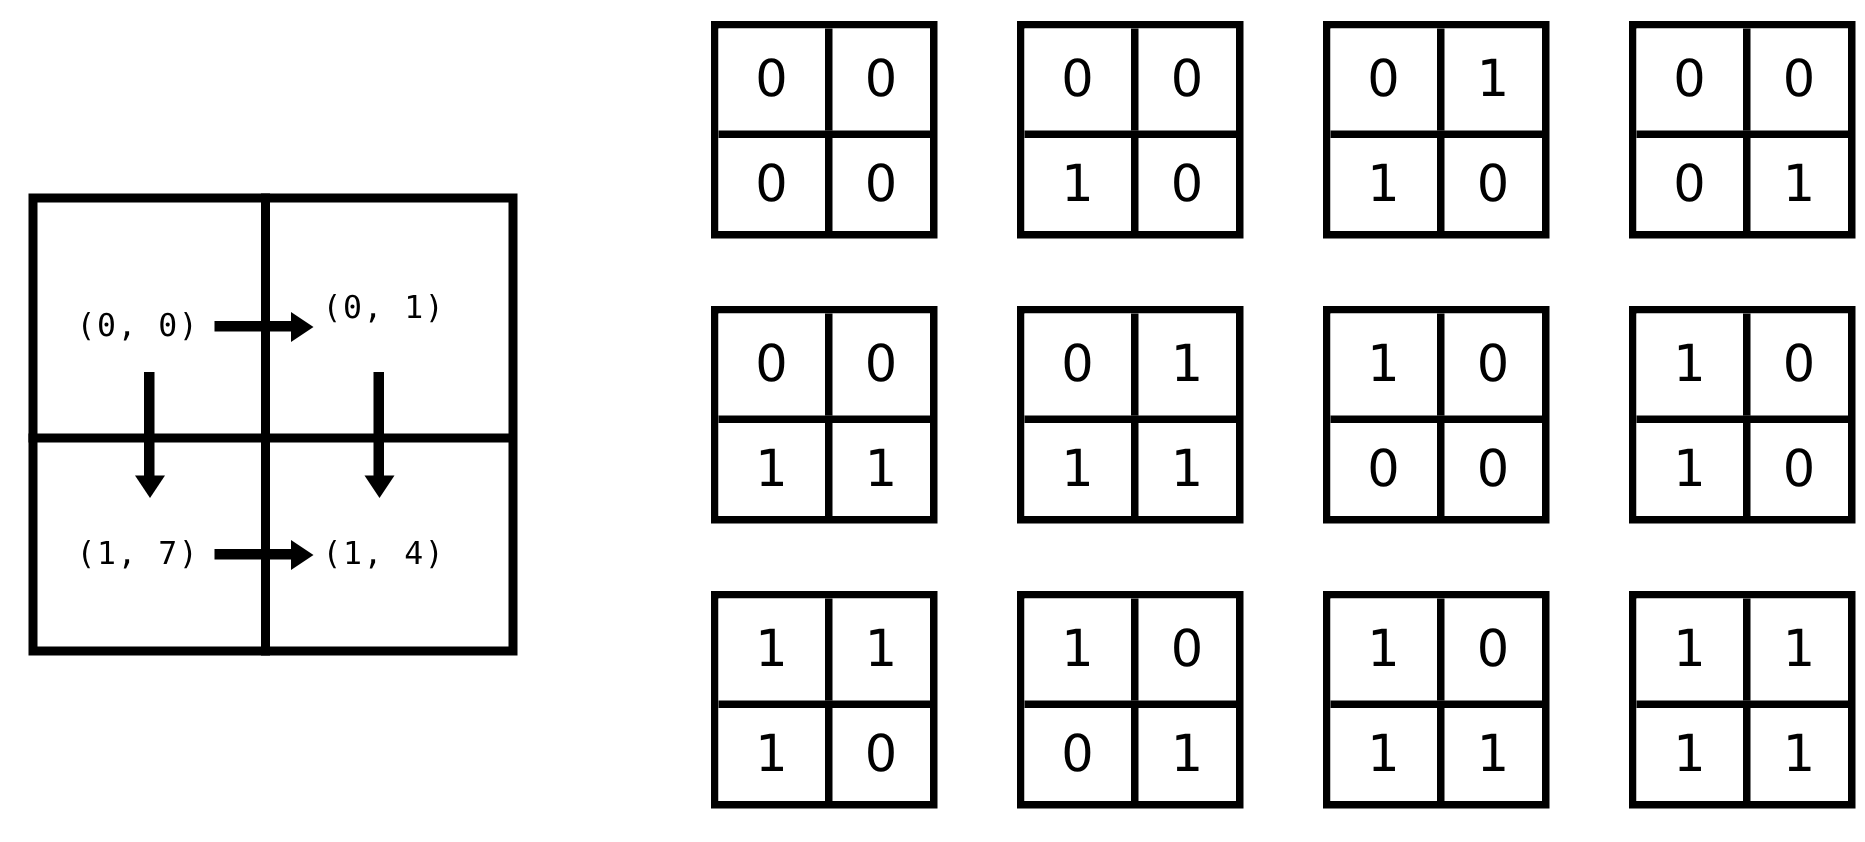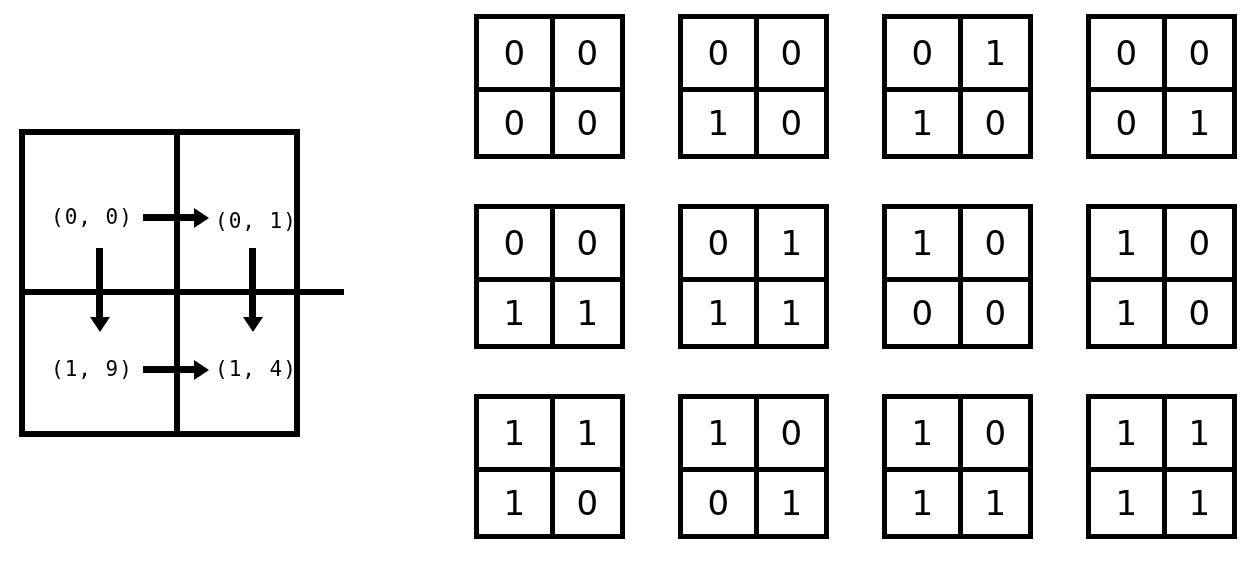--- a/index.html
+++ b/index.html
@@ -15,21 +15,21 @@
     overflow: hidden;
     font-family: "DejaVu Sans Mono", "Liberation Mono", monospace;
     color: #000000;
   }
 
   
   #quadrant-diagram {
     position: absolute;
     left: 19px;
     top: 129px;
-    width: 281px;
+    width: 326px;
     height: 308px;
     box-sizing: border-box;
     border: 6px solid #000000;
     background: #ffffff;
   }
   #quadrant-diagram .v-divider {
     position: absolute;
     left: 149px;
     top: -6px;
     width: 6px;
@@ -47,21 +47,21 @@
   .coord-label {
     position: absolute;
     font-family: "DejaVu Sans Mono", "Liberation Mono", monospace;
     font-size: 21px;
     letter-spacing: 1px;
     color: #000000;
     white-space: pre;
     line-height: 1;
   }
   .lbl-00 { left: 26px;  top: 72px;  }
-  .lbl-01 { left: 190px; top: 76px;  }
+  .lbl-01 { left: 190px; top: 60px;  }
   .lbl-10 { left: 26px;  top: 224px; }
   .lbl-11 { left: 190px; top: 224px; }
 
   
   .arrow-h {
     position: absolute;
     height: 7px;
     background: #000000;
   }
   .arrow-h::after {
@@ -138,21 +138,21 @@
 </style>
 </head>
 <body>
 
 <div id="quadrant-diagram">
   <div class="v-divider"></div>
   <div class="h-divider"></div>
 
   <div class="coord-label lbl-00">(0, 0)</div>
   <div class="coord-label lbl-01">(0, 1)</div>
-  <div class="coord-label lbl-10">(1, 9)</div>
+  <div class="coord-label lbl-10">(1, 7)</div>
   <div class="coord-label lbl-11">(1, 4)</div>
 
   <div class="arrow-h arrow-h-top"></div>
   <div class="arrow-h arrow-h-bottom"></div>
   <div class="arrow-v arrow-v-left"></div>
   <div class="arrow-v arrow-v-right"></div>
 </div>
 
 <div id="matrix-panel">
     <div class="matrix">

